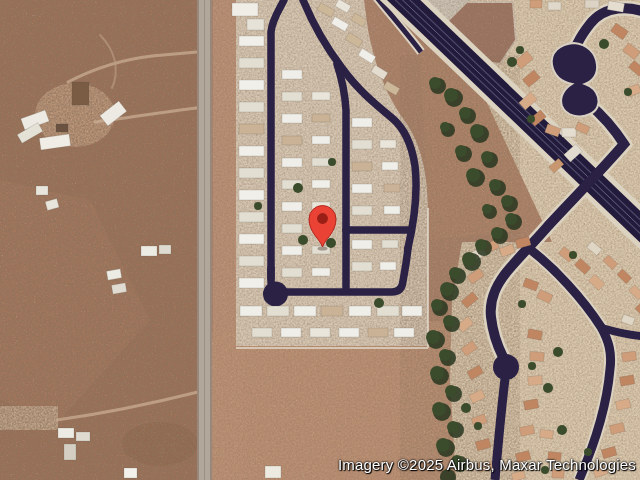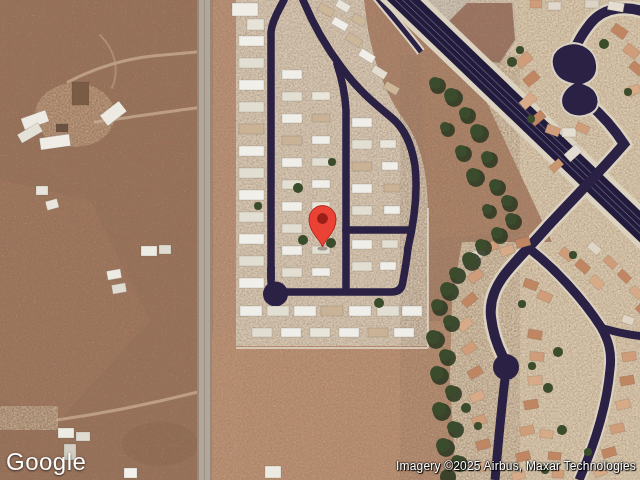--- a/index.html
+++ b/index.html
@@ -12,21 +12,21 @@
   .road-shoulder{stroke:var(--shoulder);fill:none;}
   .gray-road{fill:var(--gray-road);}
   .home{stroke:rgba(90,80,70,.35);stroke-width:.5;}
   .tree{fill:var(--tree-green);}
   .tree-dark{fill:var(--tree-dark);}
   .pin-body{fill:var(--marker-red);stroke:var(--marker-edge);stroke-width:1;}
   .pin-hole{fill:var(--marker-hole);}
   #google-logo{position:absolute;left:6px;bottom:4px;color:#fff;font-size:24px;
     font-weight:500;letter-spacing:.5px;
     text-shadow:0 1px 2px rgba(0,0,0,.55),0 0 3px rgba(0,0,0,.35);cursor:pointer;}
-  #attribution{position:absolute;right:4px;bottom:7px;color:#fff;font-size:12px;
+  #attribution{position:absolute;right:4px;bottom:7px;color:#fff;font-size:15px;
     letter-spacing:.2px;
     text-shadow:0 0 2px #000,0 0 2px #000,1px 1px 1px #000;}
 </style>
 </head>
 <body>
 
 <div id="viewport">
 <svg id="map-svg" width="640" height="480" viewBox="0 0 640 480">
   <defs>
     <filter id="noiseDark" x="0" y="0" width="100%" height="100%">
@@ -369,15 +369,14 @@
     </g>
   </g>
 
   <g transform="translate(322.5,247)">
     <ellipse cx="0" cy="1.5" rx="5" ry="2" fill="rgba(40,20,10,.35)"></ellipse>
     <path class="pin-body" d="M0 0 C -2.5 -8 -13.5 -14.5 -13.5 -28 A 13.5 13.5 0 1 1 13.5 -28 C 13.5 -14.5 2.5 -8 0 0 Z"></path>
     <circle class="pin-hole" cx="0" cy="-28.5" r="5.4"></circle>
   </g>
 </svg>
 
-<div id="google-logo">Google</div>
 <div id="attribution">Imagery ©2025 Airbus, Maxar Technologies</div>
 </div>
 
 </body></html>

